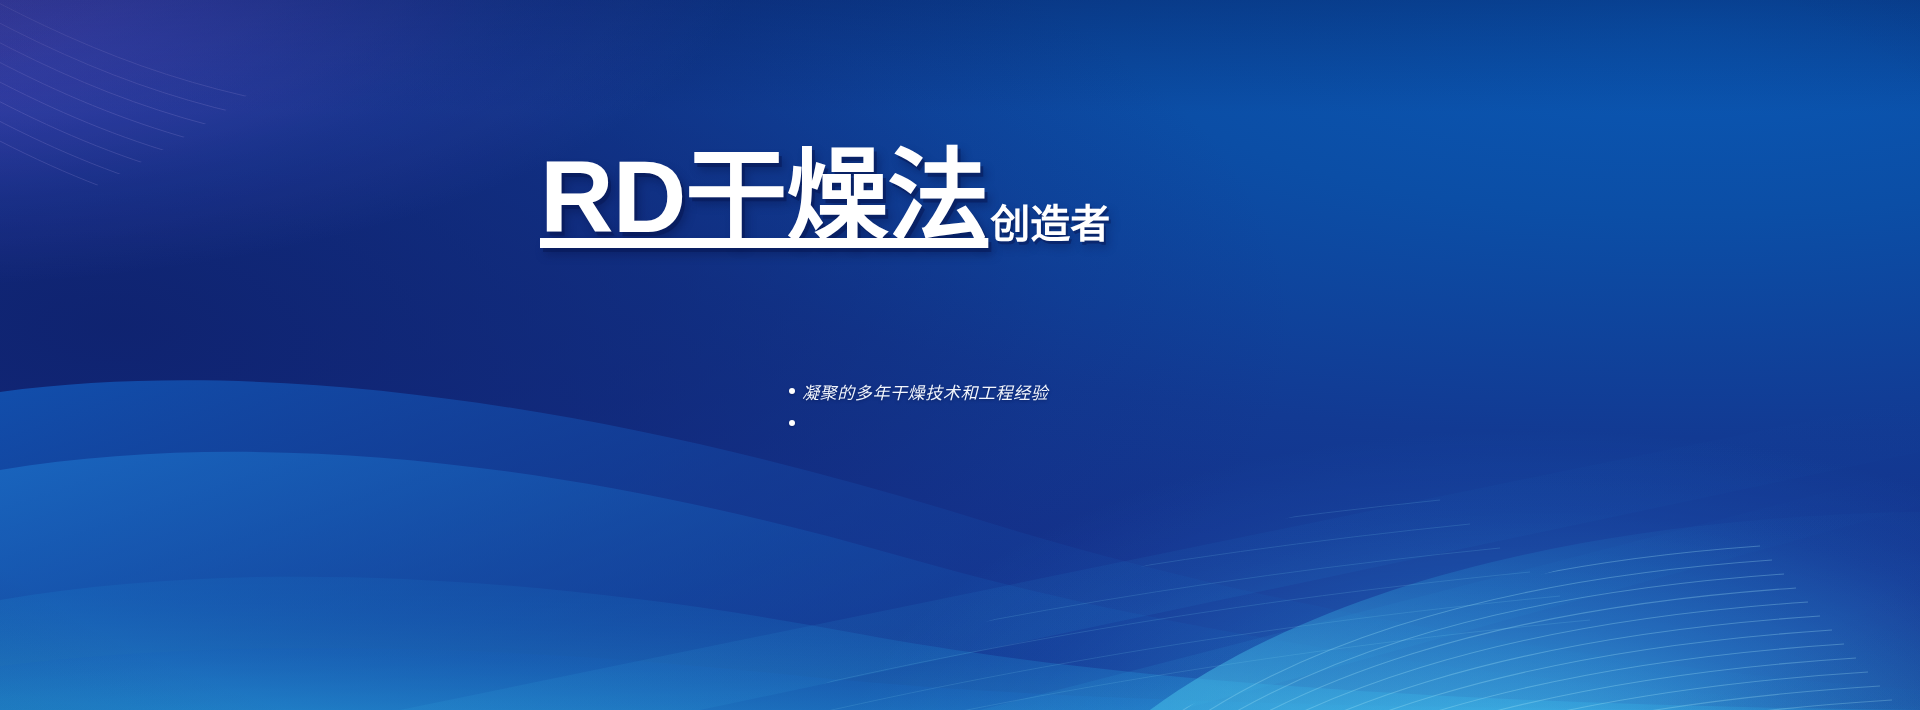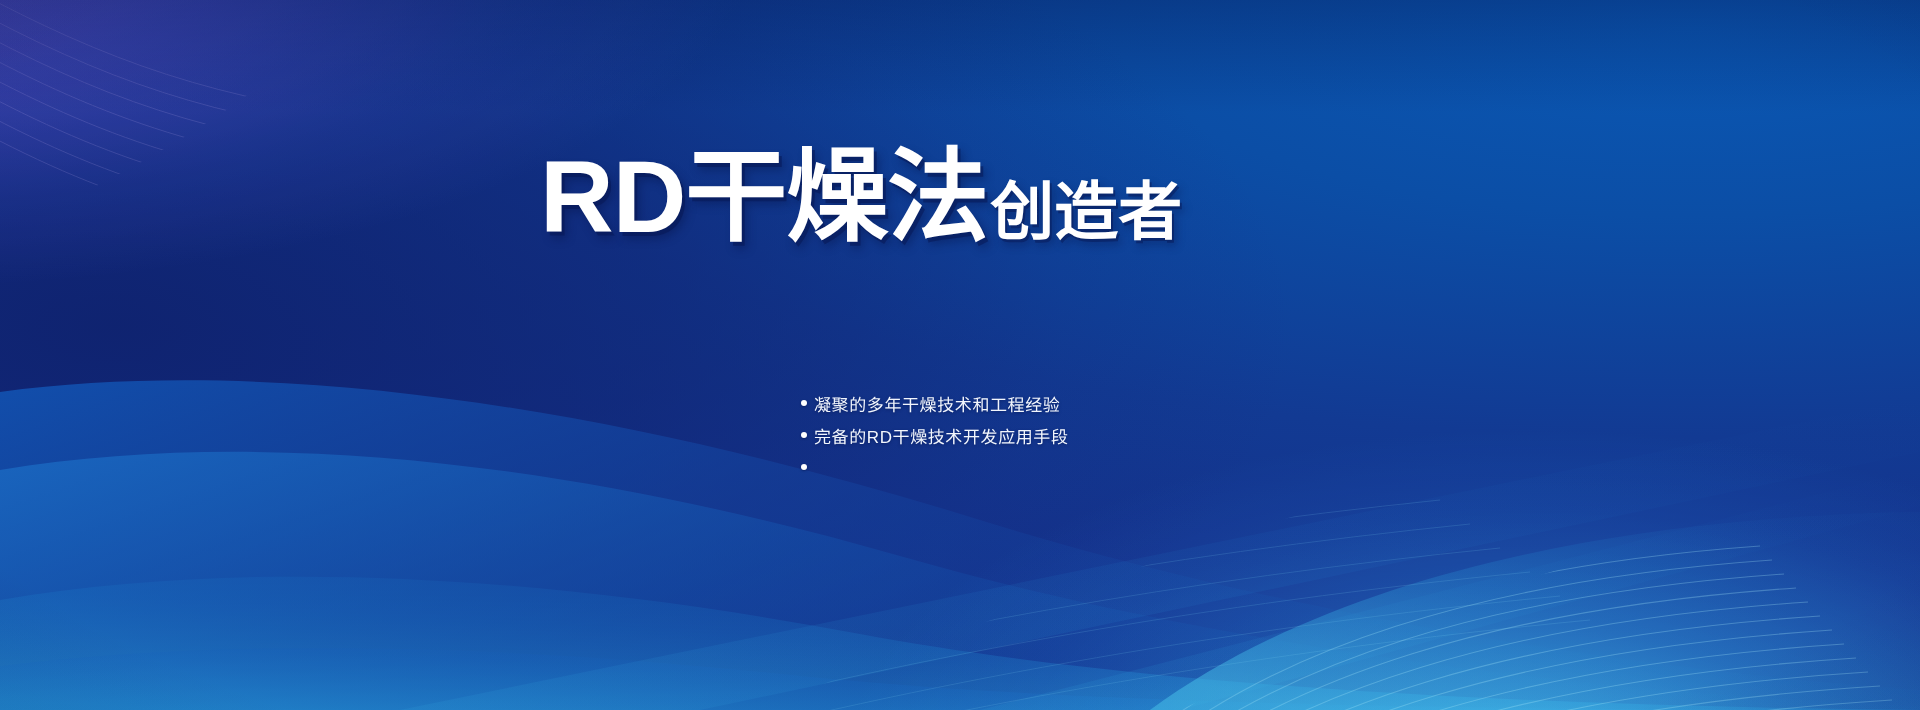--- a/index.html
+++ b/index.html
@@ -86,42 +86,44 @@
 
   .headline-main {
     font-size: 102px;
     line-height: 1;
     font-weight: 700;
     color: #ffffff;
     letter-spacing: -1px;
     text-shadow:
       3px 4px 0 rgba(7,24,86,0.55),
       5px 7px 10px rgba(5,18,70,0.40);
+    text-decoration: underline;
   }
 
   .headline-sub {
-    font-size: 64px;
+    font-size: 40px;
     line-height: 1;
     font-weight: 700;
     color: #ffffff;
     letter-spacing: 0px;
     padding-bottom: 4px;
     margin-left: 2px;
     text-shadow:
       2px 3px 0 rgba(7,24,86,0.50),
       4px 6px 9px rgba(5,18,70,0.38);
   }
 
   .bullets {
     position: absolute;
     left: 789px;
     top: 375px;
     list-style: none;
-    margin: 12px;
+    margin: 0;
     padding: 0;
+    font-style: italic;
   }
 
   .bullet-item {
     display: flex;
     align-items: center;
     height: 32px;
     color: #f2f6fd;
     font-size: 17px;
     letter-spacing: .6px;
     white-space: nowrap;
@@ -256,21 +258,17 @@
       <span class="headline-sub">创造者</span>
     </div>
 
     <ul class="bullets">
       <li class="bullet-item">
         <span class="bullet-dot"></span>
         <span>凝聚的多年干燥技术和工程经验</span>
       </li>
       <li class="bullet-item">
         <span class="bullet-dot"></span>
-        <span>完备的RD干燥技术开发应用手段</span>
-      </li>
-      <li class="bullet-item">
-        <span class="bullet-dot"></span>
       </li>
     </ul>
 
   </div>
 </div>
 
 </body></html>

